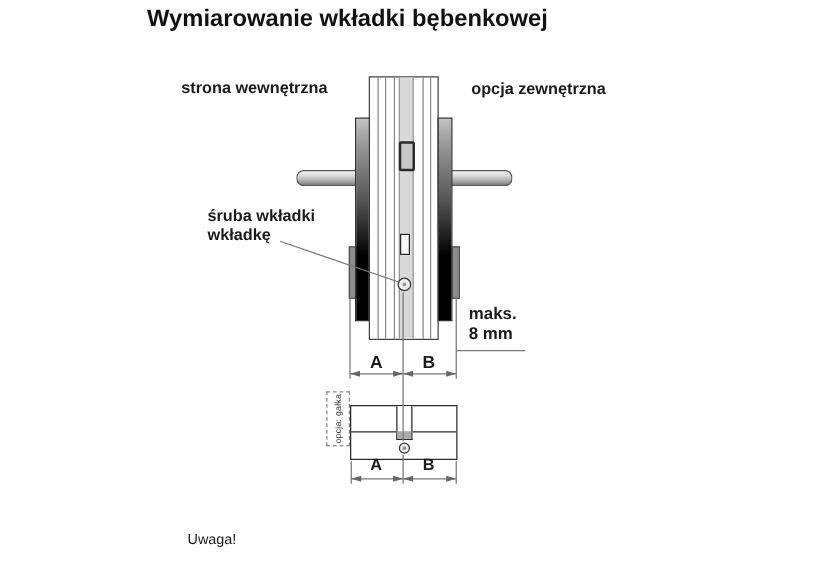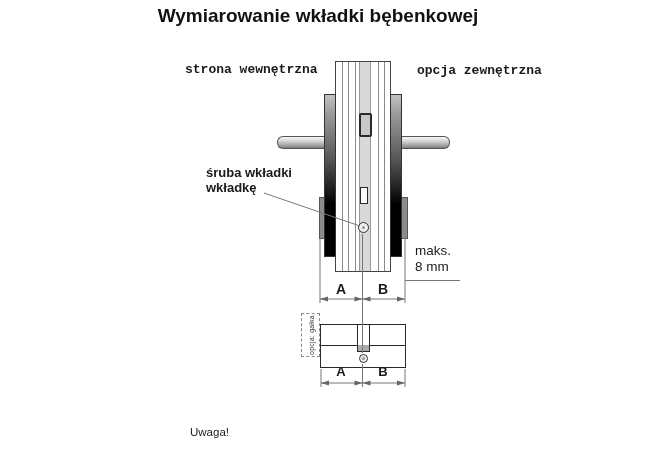--- a/index.html
+++ b/index.html
@@ -1,24 +1,24 @@
 <!DOCTYPE html>
 <html><head>
 <meta charset="utf-8">
 <style>
   html,body{margin:0;padding:0;background:#fff;}
   .canvas{
     position:relative;width:556px;height:450px;background:#fff;overflow:hidden;
-    font-family:"Liberation Sans", sans-serif;color:#1a1a1a;margin-left:40px;
+    font-family:"Liberation Sans", sans-serif;color:#1a1a1a;
   }
   .title{
     position:absolute;left:0;right:0;top:5px;text-align:center;
     font-size:19px;font-weight:bold;color:#111;
   }
-  .side-label{position:absolute;font-size:13px;font-weight:bold;white-space:nowrap;font-family:Liberation Mono, monospace;}
+  .side-label{position:absolute;font-size:13px;font-weight:bold;white-space:nowrap;}
   .side-left{left:145px;top:62px;}
   .side-right{left:377px;top:63px;}
 
   
   .door{
     position:absolute;left:295px;top:61px;width:54px;height:209px;
     background:#fff;border:1px solid #444;z-index:1;
   }
   .door .dl{position:absolute;top:0;bottom:0;width:1px;background:#8a8a8a;}
   .door .stripe{
@@ -63,21 +63,21 @@
   }
   .screw-main{left:318px;top:222px;width:9px;height:9px;}
   .screw-small{left:319px;top:354px;width:7px;height:7px;}
   .screw .dot{
     position:absolute;left:50%;top:50%;width:3px;height:3px;margin:-1.5px 0 0 -1.5px;
     border-radius:50%;background:#9a9a9a;
   }
 
   
   .screw-label{position:absolute;left:166px;top:166px;font-size:13px;font-weight:bold;line-height:14.5px;z-index:4;}
-  .maks-label{position:absolute;left:375px;top:243px;font-size:13.5px;font-weight:normal;line-height:16px;z-index:4;}
+  .maks-label{position:absolute;left:375px;top:243px;font-size:13.5px;font-weight:bold;line-height:16px;z-index:4;}
 
   .dim{position:absolute;font-weight:bold;text-align:center;width:20px;z-index:4;}
   .dim-a-main{left:291px;top:281px;font-size:14px;}
   .dim-b-main{left:333px;top:281px;font-size:14px;}
   .dim-a-small{left:291px;top:364px;font-size:13px;}
   .dim-b-small{left:333px;top:364px;font-size:13px;}
 
   
   .dashed-box{position:absolute;left:261px;top:313px;width:17px;height:42px;border:1px dashed #888;z-index:1;}
   .dashed-box .vtext{

